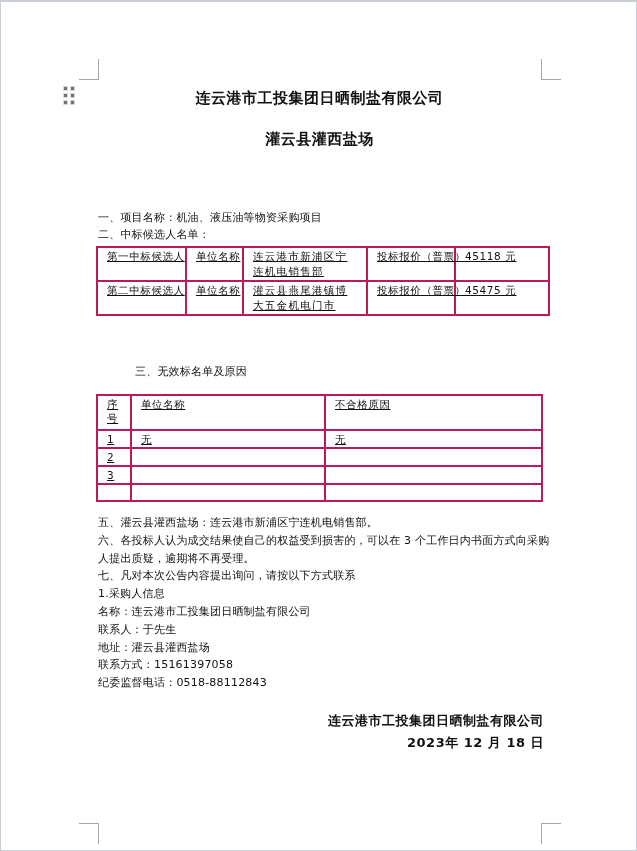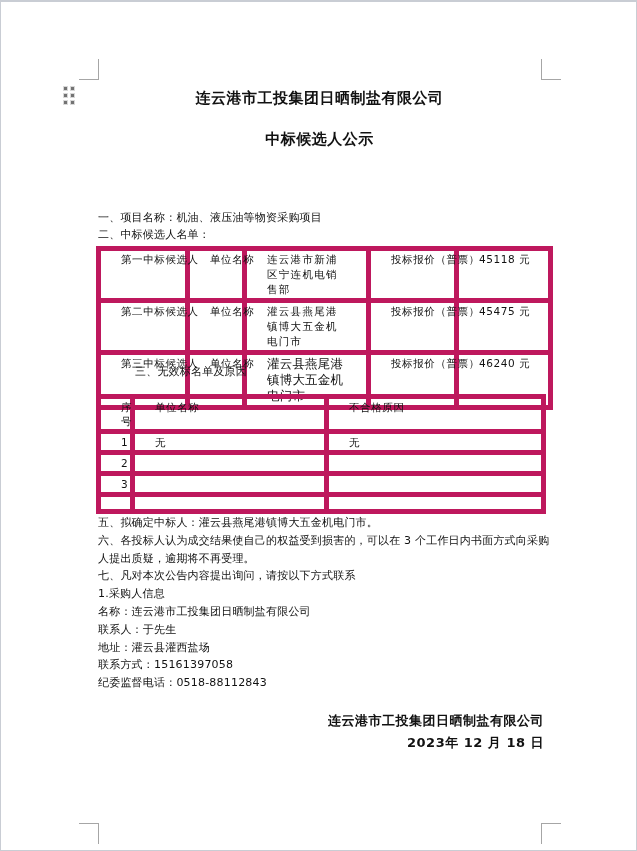--- a/index.html
+++ b/index.html
@@ -22,22 +22,22 @@
   .title-block{position:absolute;top:86px;left:0;width:637px;text-align:center;}
   .title-line{font-size:15px;font-weight:bold;line-height:20px;margin:0 0 21px 0;letter-spacing:0.5px;}
   
   .textline{font-size:11px;line-height:17px;letter-spacing:0.2px;white-space:pre;}
   .sec12{position:absolute;top:207px;left:97px;}
   .sec3{position:absolute;top:361px;left:97px;margin-left:37px;}
   .body-block{position:absolute;top:512px;left:97px;}
   .body-block .textline{line-height:17.8px;}
   
   table{border-collapse:collapse;table-layout:fixed;position:absolute;left:95px;}
-  td,th{border:5px solid #be185d;vertical-align:top;padding:1px 20px;
-    font-size:10.5px;line-height:15px;letter-spacing:0.6px;text-align:left;font-weight:normal;}
+  td,th{border:2px solid #be185d;vertical-align:top;padding:1px 9px;
+    font-size:10.5px;line-height:15px;letter-spacing:0.6px;text-align:left;font-weight:normal;text-decoration:underline;}
   .tbl-candidates{top:244px;width:452px;}
   .tbl-candidates tr{height:34px;}
   .tbl-candidates .nowrap{white-space:nowrap;}
   .tbl-candidates td.unit-name{letter-spacing:1.3px;}
   .tbl-candidates td.unit-large{font-size:12.5px;letter-spacing:0.2px;line-height:16px;}
   .tbl-invalid{top:392px;width:445px;}
   .tbl-invalid tr{height:17px;}
   .tbl-invalid tr.hdr{height:35px;}
   .tbl-invalid td,.tbl-invalid th{line-height:14px;}
   
@@ -56,21 +56,21 @@
   <i></i>
     <i></i>
     <i></i>
     <i></i>
     <i></i>
     <i></i>
 </div>
 
 <div class="title-block">
   <div class="title-line">连云港市工投集团日晒制盐有限公司</div>
-  <div class="title-line">中标候选人公示</div>
+  <div class="title-line">灌云县灌西盐场</div>
 </div>
 
 <div class="sec12">
   <div class="textline">一、项目名称：机油、液压油等物资采购项目</div>
   <div class="textline">二、中标候选人名单：</div>
 </div>
 
 <table class="tbl-candidates">
   <colgroup>
     <col style="width:89px">
@@ -86,27 +86,20 @@
         <td class="unit-name">连云港市新浦区宁连机电销售部</td>
         <td class="nowrap">投标报价（普票）</td>
         <td class="nowrap">45118 元</td>
       </tr>
       <tr>
         <td class="nowrap">第二中标候选人</td>
         <td class="nowrap">单位名称</td>
         <td class="unit-name">灌云县燕尾港镇博大五金机电门市</td>
         <td class="nowrap">投标报价（普票）</td>
         <td class="nowrap">45475 元</td>
-      </tr>
-      <tr>
-        <td class="nowrap">第三中标候选人</td>
-        <td class="nowrap">单位名称</td>
-        <td class="unit-name unit-large">灌云县燕尾港镇博大五金机电门市</td>
-        <td class="nowrap">投标报价（普票）</td>
-        <td class="nowrap">46240 元</td>
       </tr>
     </tbody>
 </table>
 
 <div class="sec3 textline">三、无效标名单及原因</div>
 
 <table class="tbl-invalid">
   <colgroup>
     <col style="width:34px">
       <col style="width:194px">
@@ -135,21 +128,21 @@
       </tr>
       <tr>
         <td></td>
         <td></td>
         <td></td>
       </tr>
     </tbody>
 </table>
 
 <div class="body-block">
-    <div class="textline">五、拟确定中标人：灌云县燕尾港镇博大五金机电门市。</div>
+    <div class="textline">五、灌云县灌西盐场：连云港市新浦区宁连机电销售部。</div>
     <div class="textline">六、各投标人认为成交结果使自己的权益受到损害的，可以在 3 个工作日内书面方式向采购</div>
     <div class="textline">人提出质疑，逾期将不再受理。</div>
     <div class="textline">七、凡对本次公告内容提出询问，请按以下方式联系</div>
     <div class="textline">1.采购人信息</div>
     <div class="textline">名称：连云港市工投集团日晒制盐有限公司</div>
     <div class="textline">联系人：于先生</div>
     <div class="textline">地址：灌云县灌西盐场</div>
     <div class="textline">联系方式：15161397058</div>
     <div class="textline">纪委监督电话：0518-88112843</div>
   </div>

